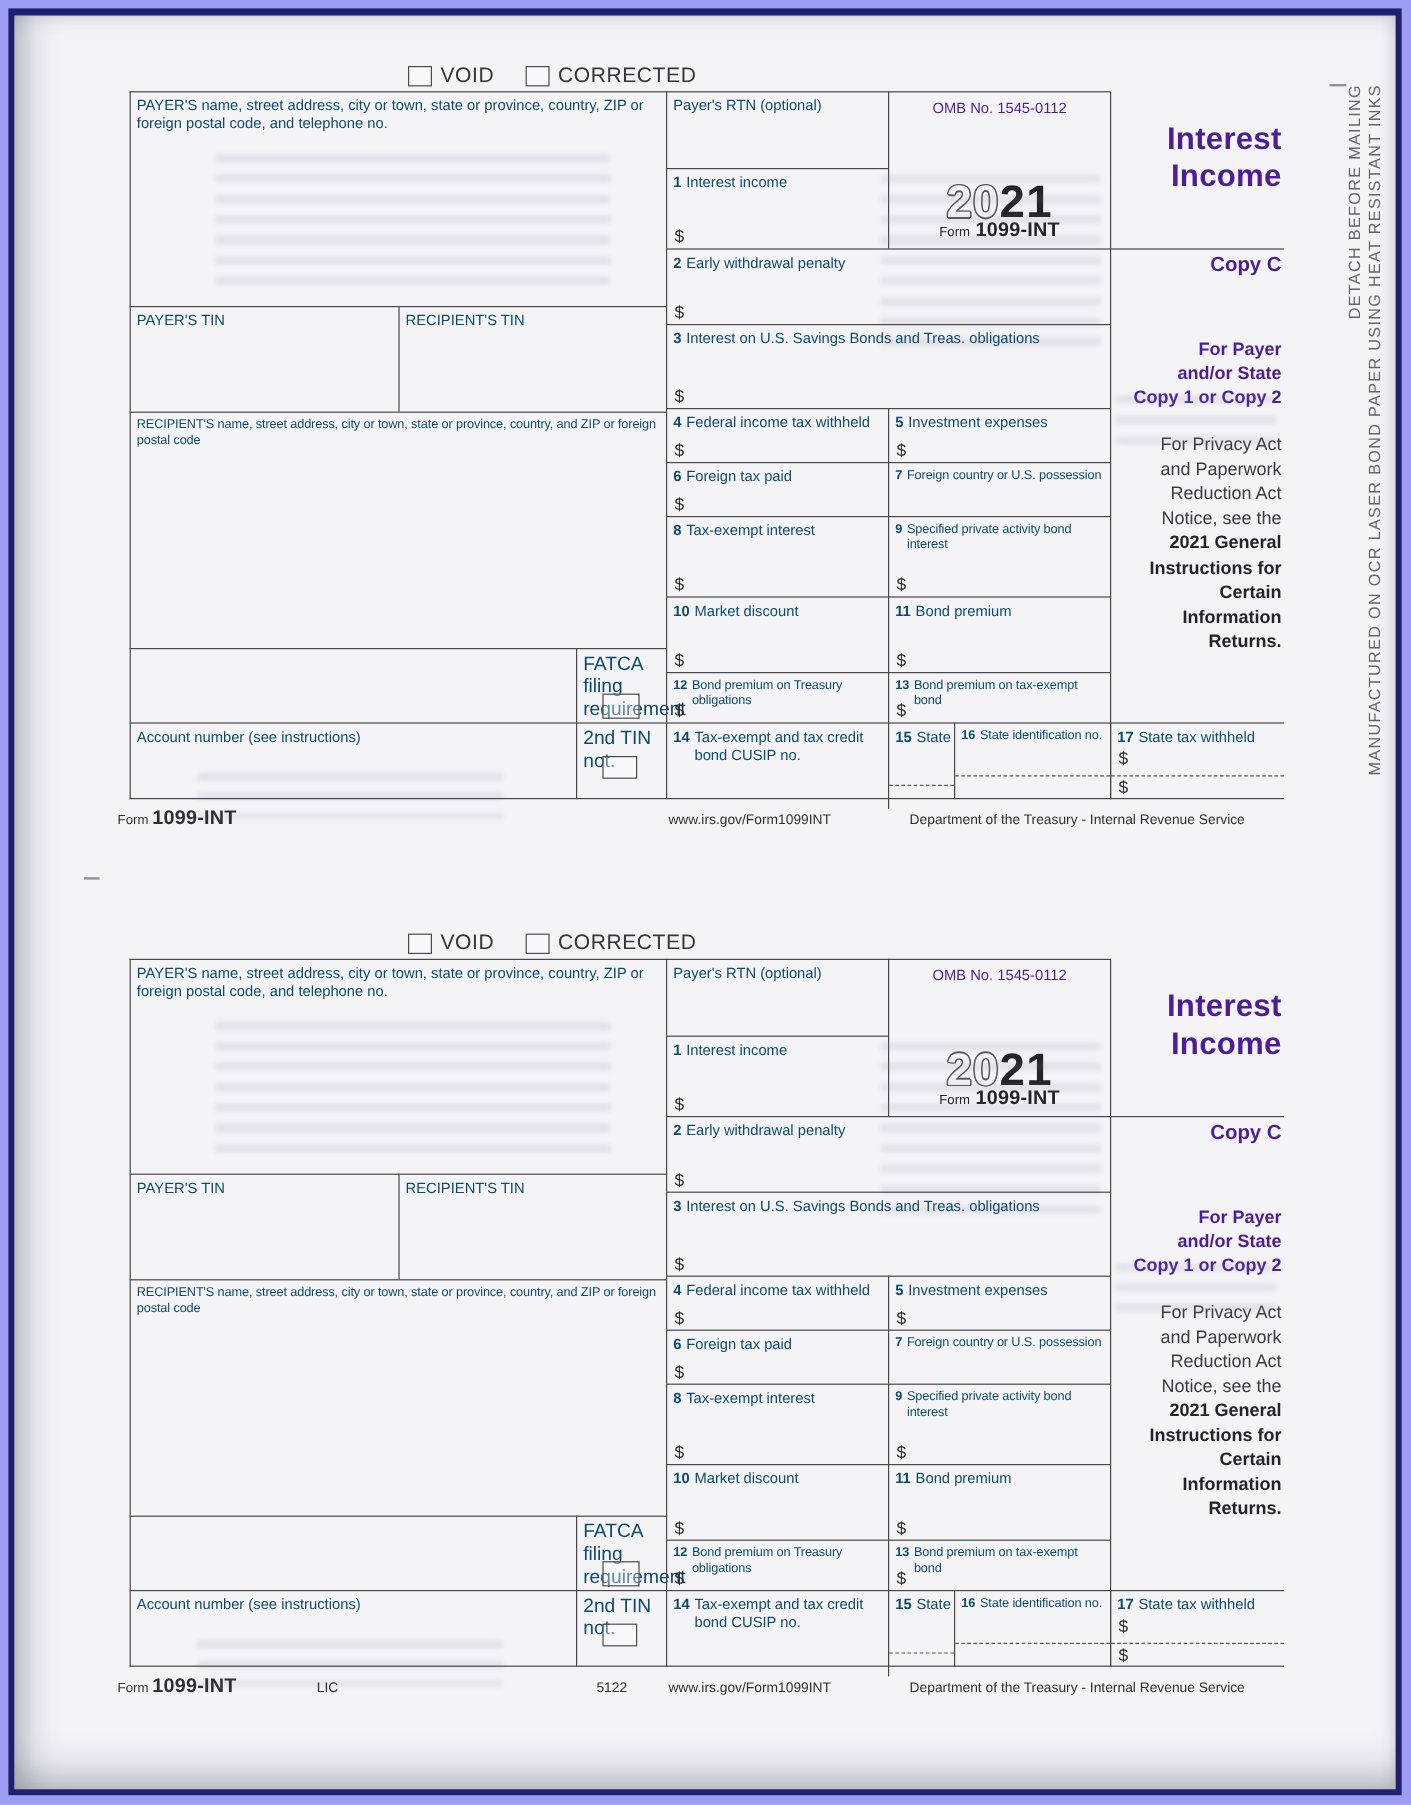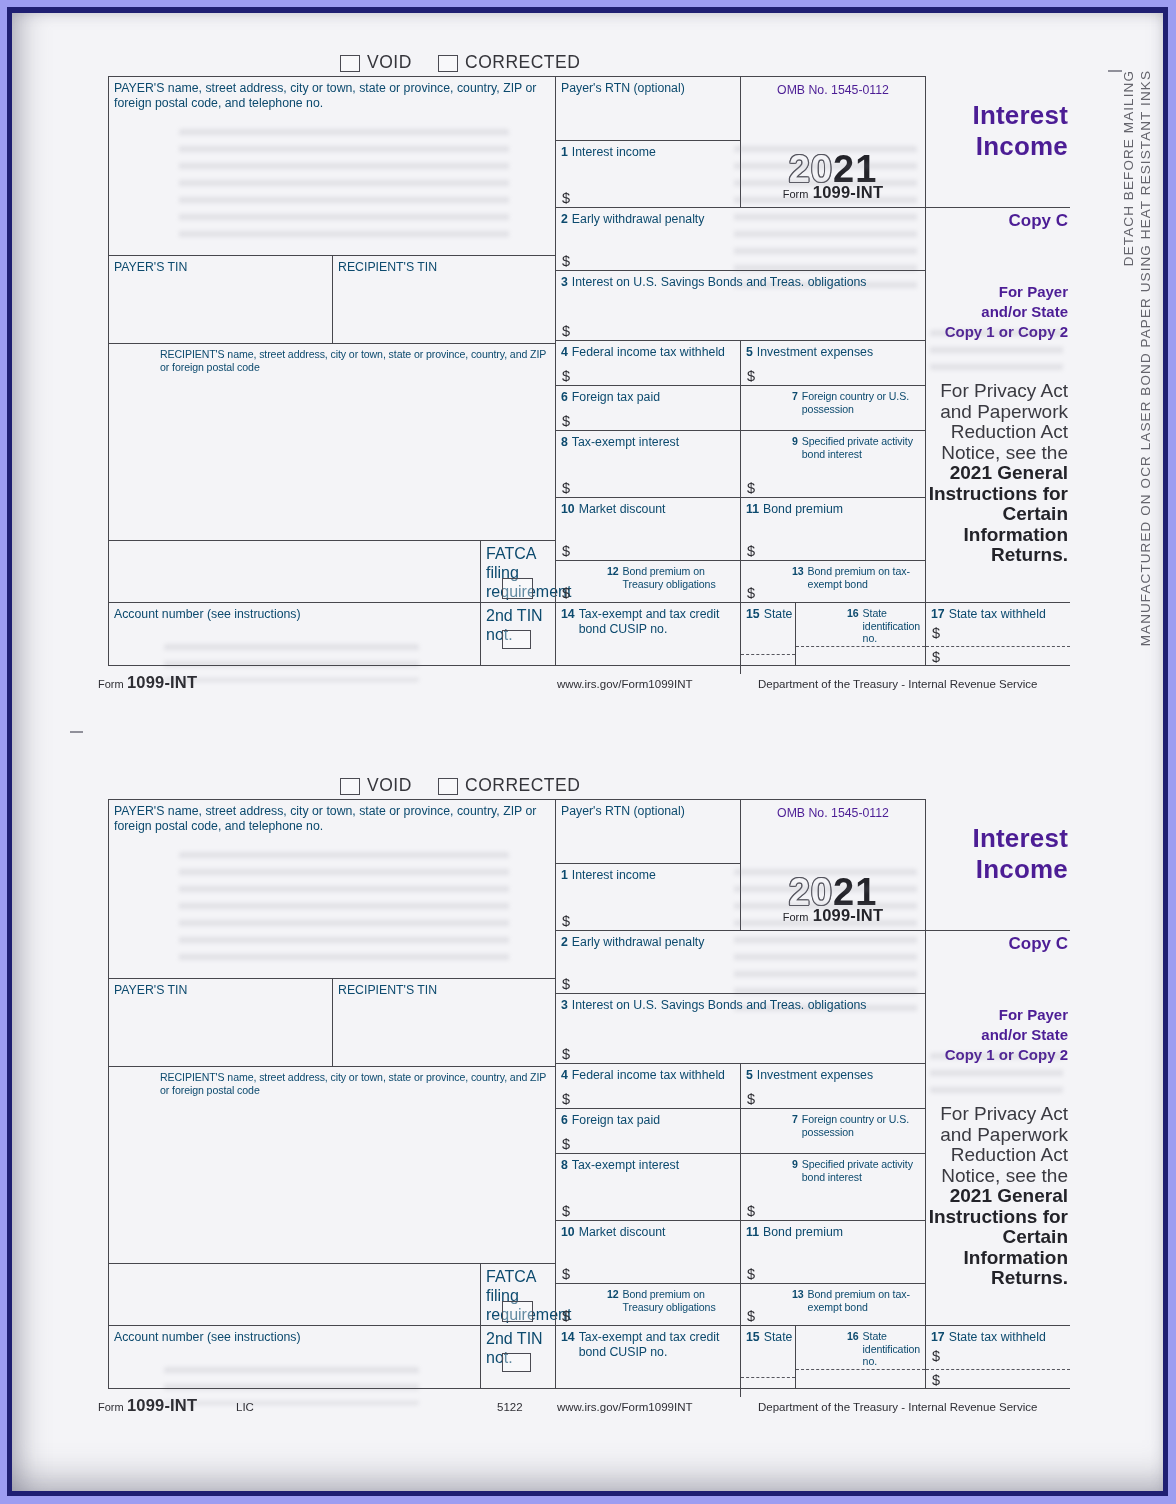--- a/index.html
+++ b/index.html
@@ -50,21 +50,21 @@
   .cV{left:447px;top:484px;width:185px;height:42px}
   .cW{left:632px;top:484px;width:185px;height:42px}
   .cX{left:447px;top:526px;width:185px;height:64px}
   .cY{left:632px;top:526px;width:55px;height:72px}
   .cZ{left:687px;top:526px;width:130px;height:64px}
   .cAA{left:817px;top:526px;width:145px;height:64px}
   
   .lbl{display:flex;gap:4px;padding:4px 5px 0 5px;font-size:12.3px;line-height:1.18;color:#0c4a6e;}
   .lbl b{font-weight:bold;flex:0 0 auto;}
   .lbl span{flex:1 1 auto;}
-  .lbl.small{font-size:10.6px;letter-spacing:-0.1px;margin-left:46px;}
+  .lbl.small{font-size:10.6px;letter-spacing:-0.1px;}
   .lbl.tiny{font-size:16px;}
   .dollar{position:absolute;left:6px;bottom:1px;font-size:14.5px;color:#2d2d33;}
   .dollar.up{bottom:auto;top:22px;}
   .dashline{position:absolute;left:0;right:0;bottom:19px;border-top:1.6px dashed #55555d;}
   
   .ckbx{position:absolute;box-sizing:border-box;border:1.7px solid #4a4a52;background:rgba(255,255,255,.35);}
   .fatca-ck{left:21px;top:37px;width:31px;height:21px;}
   .tin2-ck{left:21px;top:27px;width:29px;height:19px;}
   
   .voidrow{position:absolute;top:-24px;left:0;width:100%;height:22px;}
@@ -81,29 +81,29 @@
                 .9px .9px #55555e,-.9px .9px #55555e,.9px -.9px #55555e,-.9px -.9px #55555e;
   }
   .form-id{position:absolute;bottom:5px;left:0;right:0;text-align:center;color:#232329;}
   .fw{font-size:11px;} .fn{font-size:16.5px;font-weight:bold;letter-spacing:.2px;}
   
   .copycol{position:absolute;left:817px;top:0;width:145px;height:526px;}
   .rtxt{position:absolute;left:0;right:2px;text-align:right;color:#4c1d95;}
   .title{top:24px;font-size:26px;font-weight:bold;line-height:31px;letter-spacing:.2px;white-space:pre-line;}
   .copyc{top:135px;font-size:17px;font-weight:bold;}
   .forpayer{top:206px;font-size:15px;font-weight:bold;line-height:20px;white-space:pre-line;}
-  .privacy{top:305px;font-size:19px;line-height:20.5px;color:#3a3a41;white-space:pre-line;}
+  .privacy{top:285px;font-size:15px;line-height:20.5px;color:#3a3a41;white-space:pre-line;}
   .privacy .bld{font-weight:bold;color:#232329;white-space:pre-line;display:block;}
   
   .footer{position:absolute;top:597px;left:0;width:962px;height:24px;color:#2e2e34;}
   .footer>span{position:absolute;top:5px;font-size:11.5px;}
   .f-form{left:-10px;top:0 !important;}
   .f-form .fw{font-size:11px;}
   .f-form .fn{font-size:16.5px;}
-  .f-lic{left:128px;}
+  .f-lic{left:156px;}
   .f-code{left:389px;text-align:right;}
   .f-url{left:449px;}
   .f-treasury{left:650px;}
   
   .ghost{position:absolute;background:repeating-linear-gradient(180deg,rgba(128,128,142,.33) 0 6px,transparent 6px 17px);
          filter:blur(2.2px);opacity:.5;border-radius:3px;}
   .g1{left:70px;top:52px;width:330px;height:112px;}
   .g2{left:626px;top:96px;width:183px;height:148px;}
   .g3{left:55px;top:300px;width:255px;height:38px;}
   .g4{left:822px;top:254px;width:133px;height:40px;}

